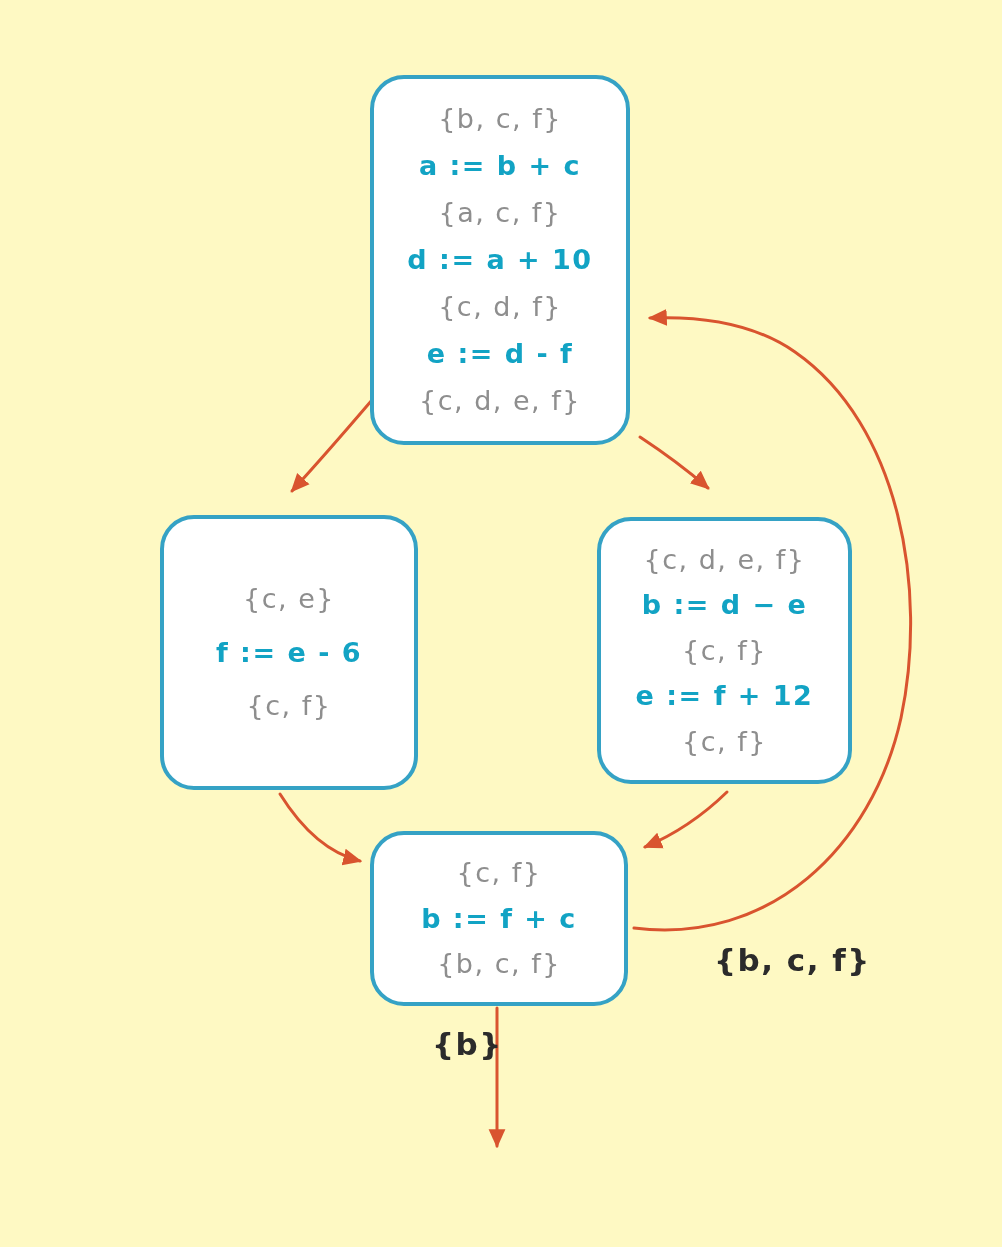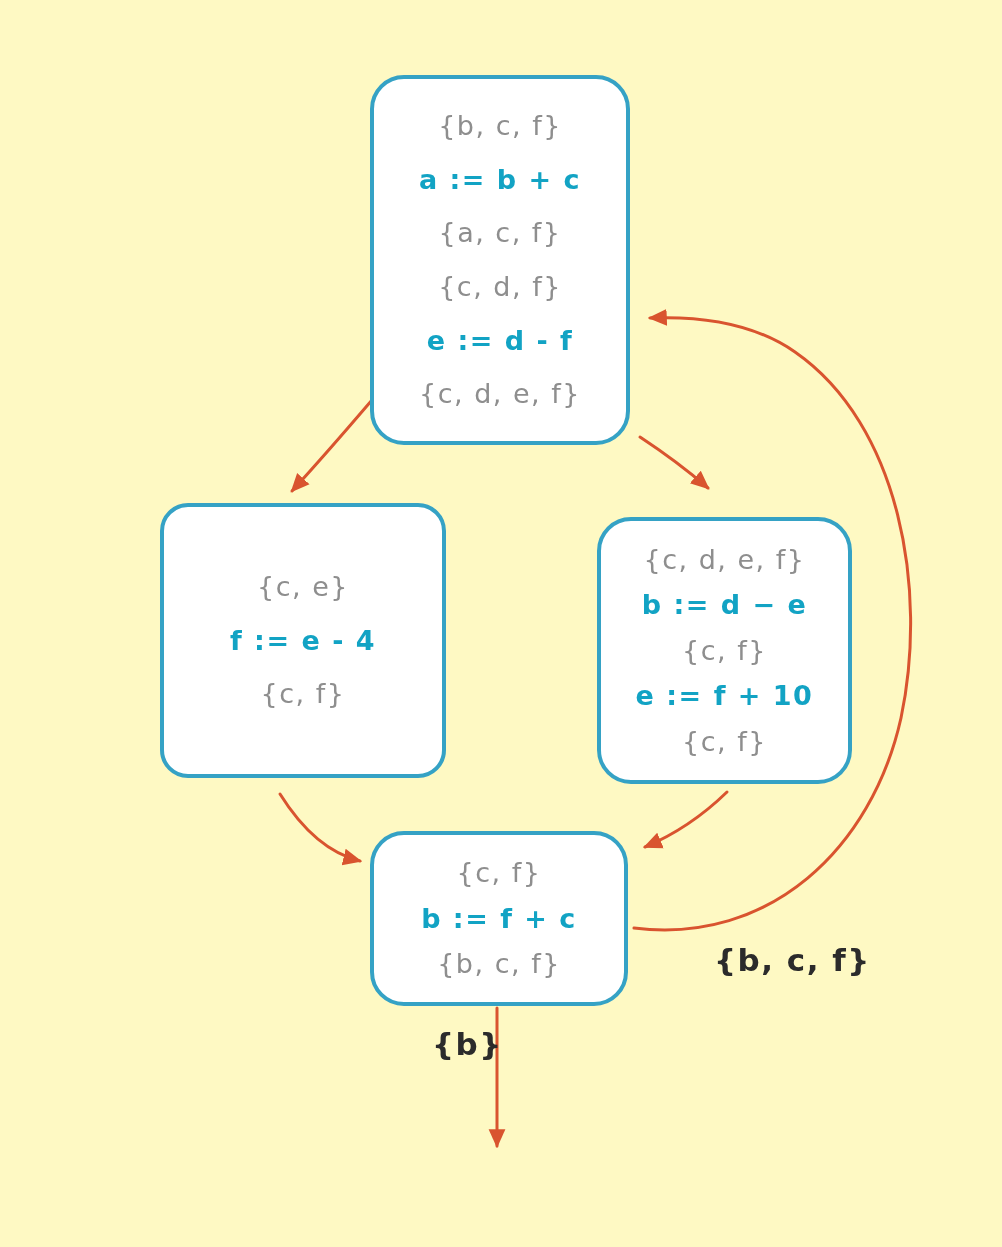--- a/index.html
+++ b/index.html
@@ -79,36 +79,37 @@
 
     <path d="M 634 928 C 770 945 872 848 901 718 C 928 590 900 425 795 352 C 752 322 700 316 650 318" fill="none" stroke="#d9542f" stroke-width="3" stroke-linecap="round" marker-end="url(#arrow)"></path>
 
     <path d="M 497 1008 L 497 1146" fill="none" stroke="#d9542f" stroke-width="3" stroke-linecap="round" marker-end="url(#arrow)"></path>
   </svg>
 
   <div class="node" style="left:370px; top:75px; width:260px; height:370px;">
     <div class="line set">{b, c, f}</div>
     <div class="line stmt">a := b + c</div>
     <div class="line set">{a, c, f}</div>
+    <div class="line stmt">d := a + 10</div>
     <div class="line set">{c, d, f}</div>
     <div class="line stmt">e := d - f</div>
     <div class="line set">{c, d, e, f}</div>
   </div>
 
-  <div class="node center-gap" style="left:160px; top:503px; width:286px; height:275px;border-radius:28px;">
+  <div class="node center-gap" style="left:160px; top:515px; width:258px; height:275px;">
     <div class="line set">{c, e}</div>
-    <div class="line stmt">f := e - 4</div>
+    <div class="line stmt">f := e - 6</div>
     <div class="line set">{c, f}</div>
   </div>
 
   <div class="node" style="left:597px; top:517px; width:255px; height:267px;">
     <div class="line set">{c, d, e, f}</div>
     <div class="line stmt">b := d − e</div>
     <div class="line set">{c, f}</div>
-    <div class="line stmt">e := f + 10</div>
+    <div class="line stmt">e := f + 12</div>
     <div class="line set">{c, f}</div>
   </div>
 
   <div class="node" style="left:370px; top:831px; width:258px; height:175px;">
     <div class="line set">{c, f}</div>
     <div class="line stmt">b := f + c</div>
     <div class="line set">{b, c, f}</div>
   </div>
 
   <div class="edge-label" style="left:714px; top:942px;">{b, c, f}</div>

